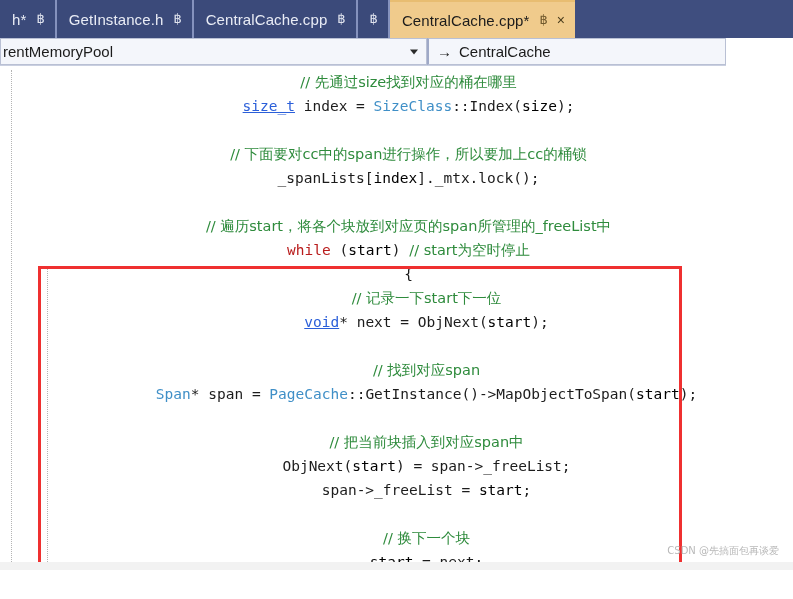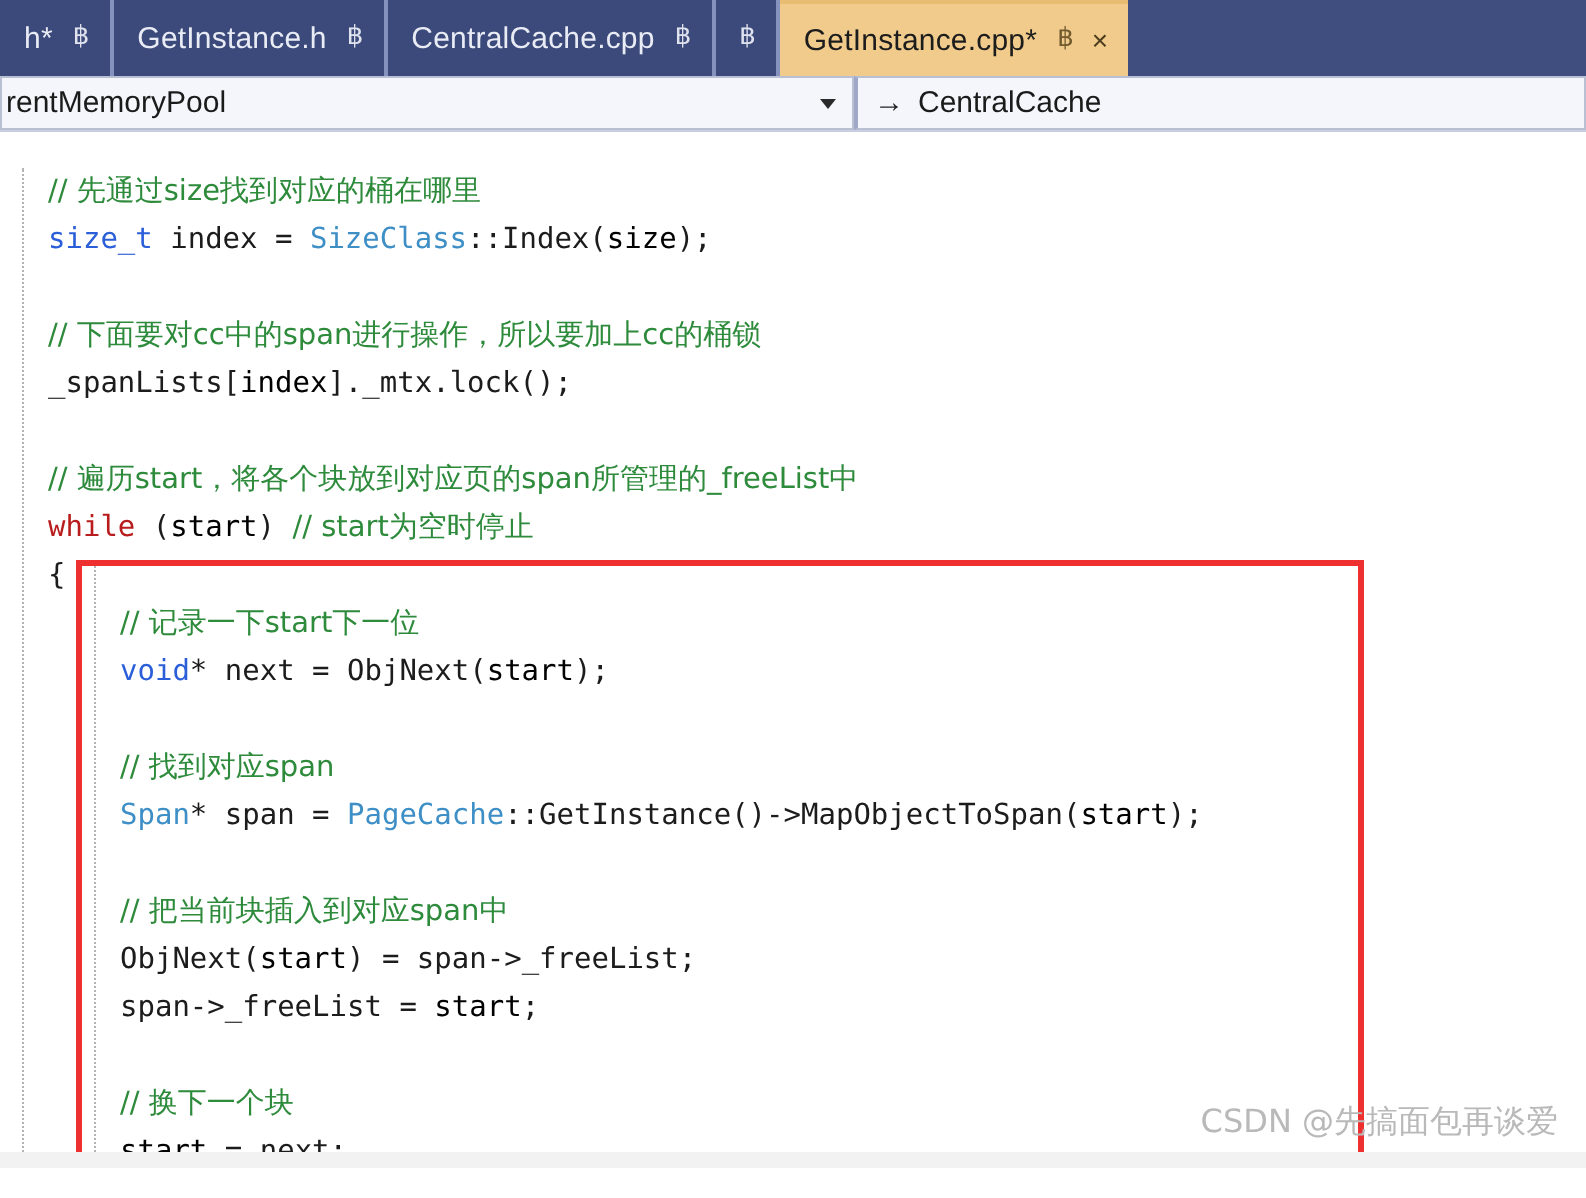--- a/index.html
+++ b/index.html
@@ -65,21 +65,21 @@
     line-height: 1;
   }
   .tab.first {
     border-left: none;
   }
 
   
   #nav-bar {
     position: absolute;
     left: 0; top: 38px;
-    width: 793px;
+    width: 726px;
     height: 28px;
     background: #c4b5fd;
     display: flex;
     align-items: stretch;
     border-bottom: 1px solid #c9cfe0;
     box-sizing: border-box;
   }
   .nav-combo {
     display: flex;
     align-items: center;
@@ -114,25 +114,26 @@
   .nav-combo .arrow-right-icon {
     margin-right: 7px;
     font-size: 15px;
     color: #1b1b1b;
     line-height: 1;
   }
 
   
   #editor {
     position: absolute;
-    left: 0; top: 84px;
+    left: 0; top: 70px;
     width: 793px;
     height: 500px;
     background: #ffffff;
     overflow: hidden;
+    text-align: center;
   }
   #indent-guide {
     position: absolute;
     left: 11px; top: 0;
     width: 0;
     height: 520px;
     border-left: 1px dotted #b4b4b4;
   }
   #indent-guide-2 {
     position: absolute;
@@ -151,21 +152,21 @@
     white-space: pre;
   }
   .ln {
     height: 24px;
     padding-left: 24px;
     white-space: pre;
   }
   .cmt  { color: #2e8b3c; }
   .kw   { color: #b91c1c; }
   .type { color: #3f8fc7; }
-  .kw2  { color: #2b5fd9; }
+  .kw2  { color: #2b5fd9; text-decoration: underline; }
   .dim  { color: #000000; }
   .plain{ color: #1c1c1c; }
   .cn   { font-family: "DejaVu Sans", sans-serif; }
 
   
   #red-box {
     position: absolute;
     left: 38px; top: 196px;
     width: 644px;
     height: 382px;
@@ -173,21 +174,21 @@
     box-sizing: border-box;
     pointer-events: none;
   }
 
   
   #watermark {
     position: absolute;
     right: 14px;
     bottom: 12px;
     font-family: "DejaVu Sans", sans-serif;
-    font-size: 16px;
+    font-size: 10px;
     color: #b9b9b9;
     white-space: nowrap;
   }
   #bottom-strip {
     position: absolute;
     left: 0; bottom: 0;
     width: 793px;
     height: 8px;
     background: #f2f2f2;
   }
@@ -205,21 +206,21 @@
       <span class="pin-icon" style="font-family: &quot;DejaVu Sans&quot;, sans-serif;">฿</span>
     </div>
     <div class="tab">
       <span class="tab-label">CentralCache.cpp</span>
       <span class="pin-icon" style="font-family: &quot;DejaVu Sans&quot;, sans-serif;">฿</span>
     </div>
     <div class="tab">
       <span class="pin-icon" style="font-family: &quot;DejaVu Sans&quot;, sans-serif;">฿</span>
     </div>
     <div class="tab active">
-      <span class="tab-label">GetInstance.cpp*</span>
+      <span class="tab-label">CentralCache.cpp*</span>
       <span class="pin-icon" style="font-family: &quot;DejaVu Sans&quot;, sans-serif;">฿</span>
       <span class="close-icon">×</span>
     </div>
   </div>
 
 <div id="nav-bar">
   <div class="nav-combo" id="nav-combo-left">
     <span class="combo-text">rentMemoryPool</span>
     <span class="chevron-down-icon"></span>
   </div>

